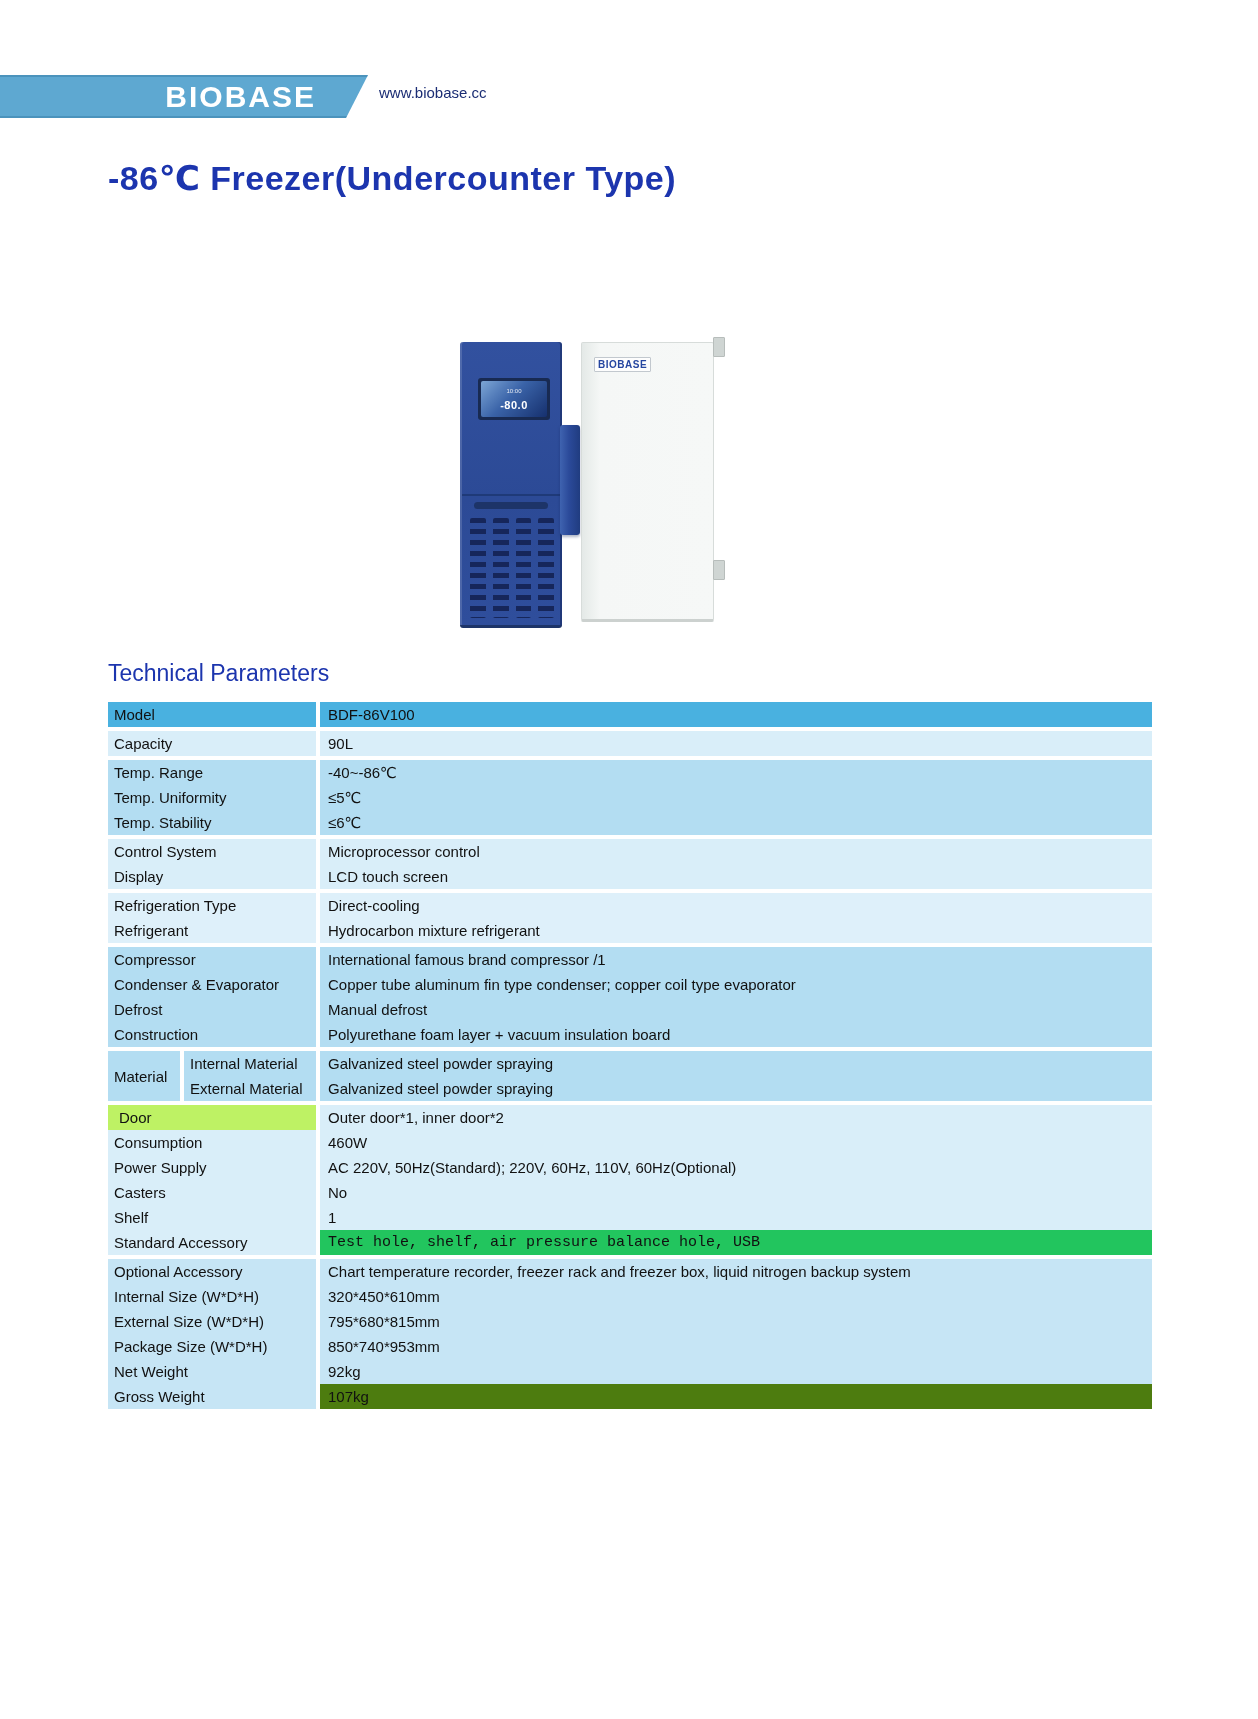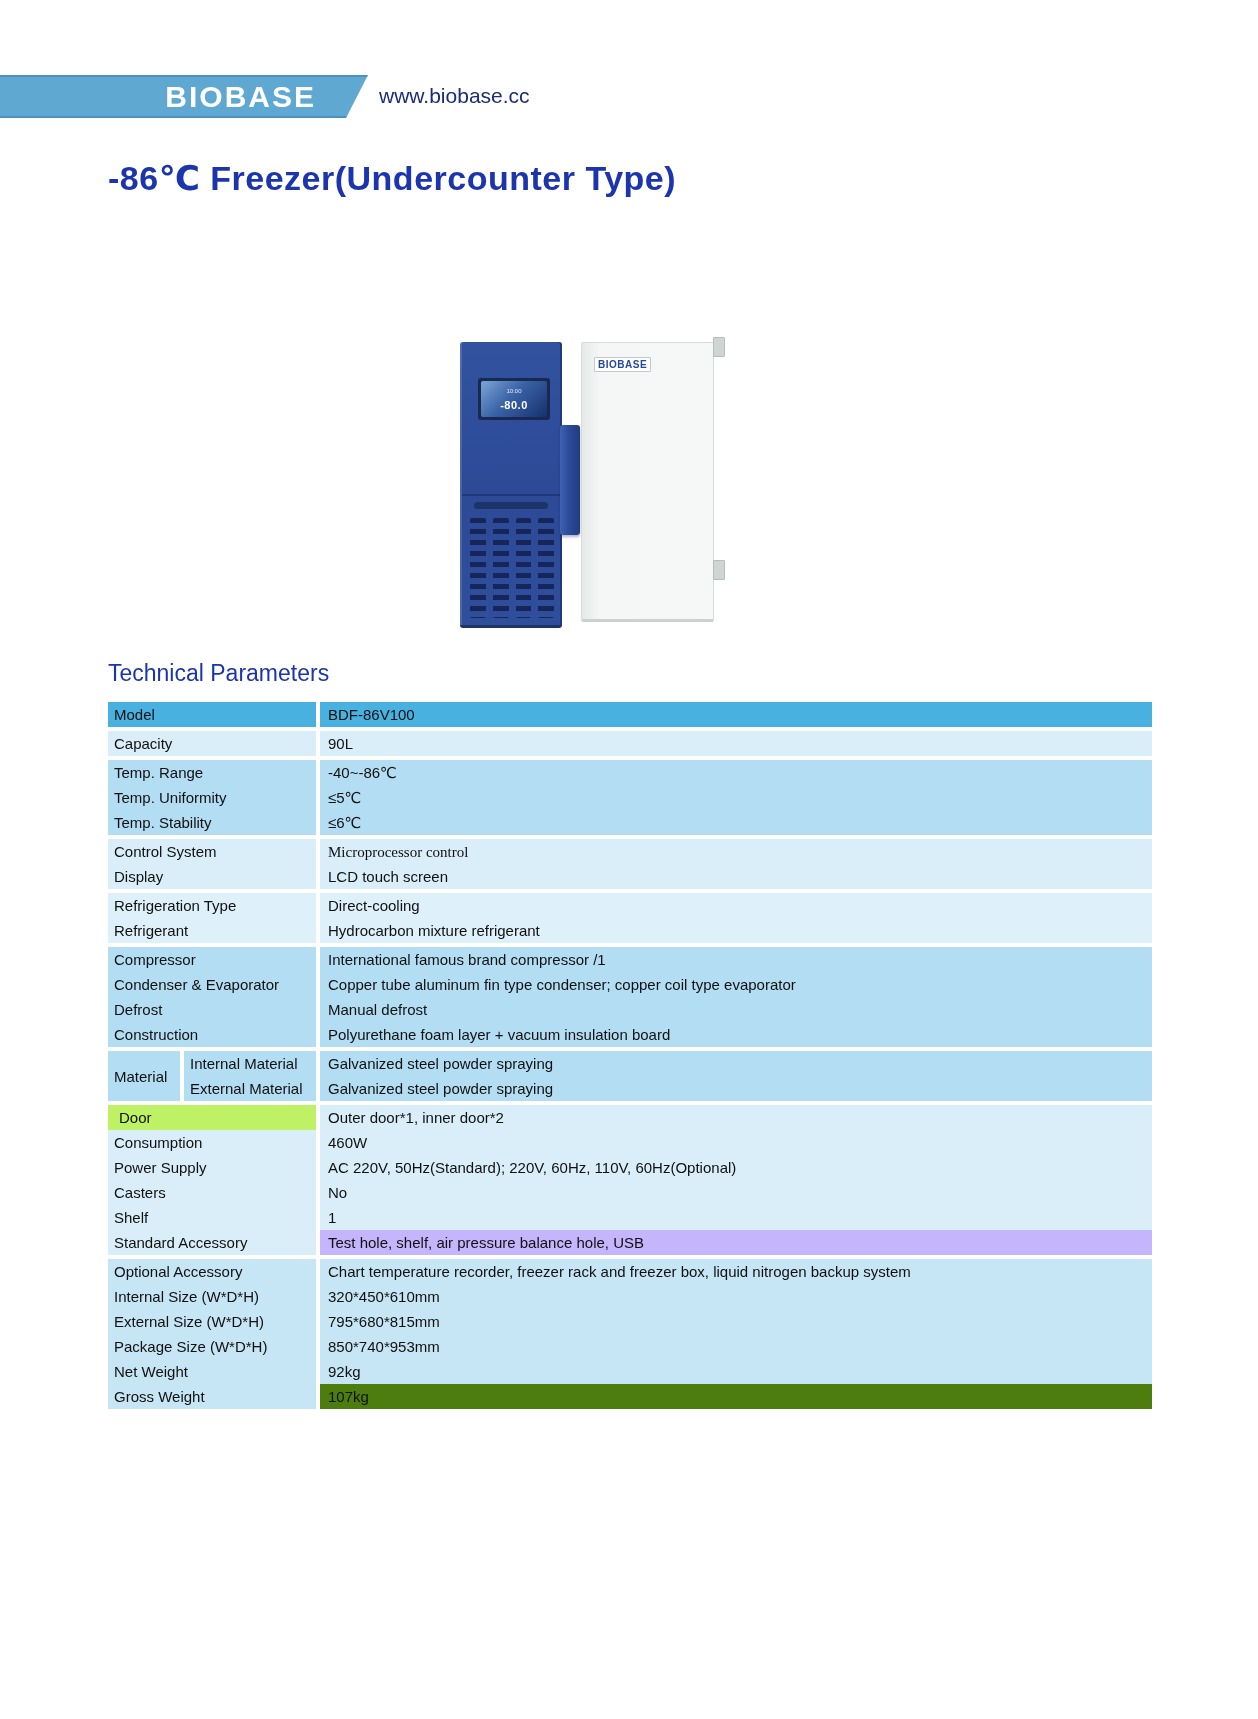--- a/index.html
+++ b/index.html
@@ -12,21 +12,21 @@
     position:absolute;left:0;top:75px;width:368px;height:43px;
     display:flex;align-items:center;justify-content:flex-end;
     clip-path:polygon(0 0,100% 0,calc(100% - 22px) 100%,0 100%);
     box-shadow:inset 0 2px 0 rgba(40,110,150,.35), inset 0 -2px 0 rgba(40,110,150,.35);
   }
   .logo-text{
     color:#fff;font-weight:700;font-size:30px;letter-spacing:2px;
     padding-right:52px;line-height:43px;
   }
   .site-url{
-    position:absolute;left:379px;top:84px;font-size:21px;font-weight:500;
+    position:absolute;left:379px;top:84px;font-size:15px;font-weight:500;
     color:#1b2d74;
   }
   
   .main-title{
     position:absolute;left:108px;top:158px;margin:0;
     font-size:34px;font-weight:700;letter-spacing:.5px;
   }
   .section-title{
     position:absolute;left:108px;top:660px;margin:0;
     font-size:23px;font-weight:400;
@@ -170,21 +170,21 @@
         <div class="t-row">
           <div class="t-label" style="background: rgb(179, 221, 242);">Temp. Stability</div>
           <div class="t-gap"></div>
           <div class="t-value" style="background: rgb(179, 221, 242);">≤6℃</div>
         </div>
       </div>
       <div class="t-group">
         <div class="t-row">
           <div class="t-label" style="background: rgb(217, 238, 249);">Control System</div>
           <div class="t-gap"></div>
-          <div class="t-value" style="background: rgb(217, 238, 249); font-family: Liberation Serif, serif;">Microprocessor control</div>
+          <div class="t-value" style="background: rgb(217, 238, 249);">Microprocessor control</div>
         </div>
         <div class="t-row">
           <div class="t-label" style="background: rgb(217, 238, 249);">Display</div>
           <div class="t-gap"></div>
           <div class="t-value" style="background: rgb(217, 238, 249);">LCD touch screen</div>
         </div>
       </div>
       <div class="t-group">
         <div class="t-row">
           <div class="t-label" style="background: rgb(222, 240, 250);">Refrigeration Type</div>
@@ -252,21 +252,21 @@
           <div class="t-value" style="background: rgb(217, 238, 249);">No</div>
         </div>
         <div class="t-row">
           <div class="t-label" style="background: rgb(217, 238, 249);">Shelf</div>
           <div class="t-gap"></div>
           <div class="t-value" style="background: rgb(217, 238, 249);">1</div>
         </div>
         <div class="t-row">
           <div class="t-label" style="background: rgb(217, 238, 249);">Standard Accessory</div>
           <div class="t-gap"></div>
-          <div class="t-value" style="background: #c4b5fd;">Test hole, shelf, air pressure balance hole, USB</div>
+          <div class="t-value" style="background: #22c55e; font-family: Liberation Mono, monospace;">Test hole, shelf, air pressure balance hole, USB</div>
         </div>
       </div>
       <div class="t-group">
         <div class="t-row">
           <div class="t-label" style="background: rgb(198, 229, 245);">Optional Accessory</div>
           <div class="t-gap"></div>
           <div class="t-value" style="background: rgb(198, 229, 245);">Chart temperature recorder, freezer rack and freezer box, liquid nitrogen backup system</div>
         </div>
         <div class="t-row">
           <div class="t-label" style="background: rgb(198, 229, 245);">Internal Size (W*D*H)</div>

